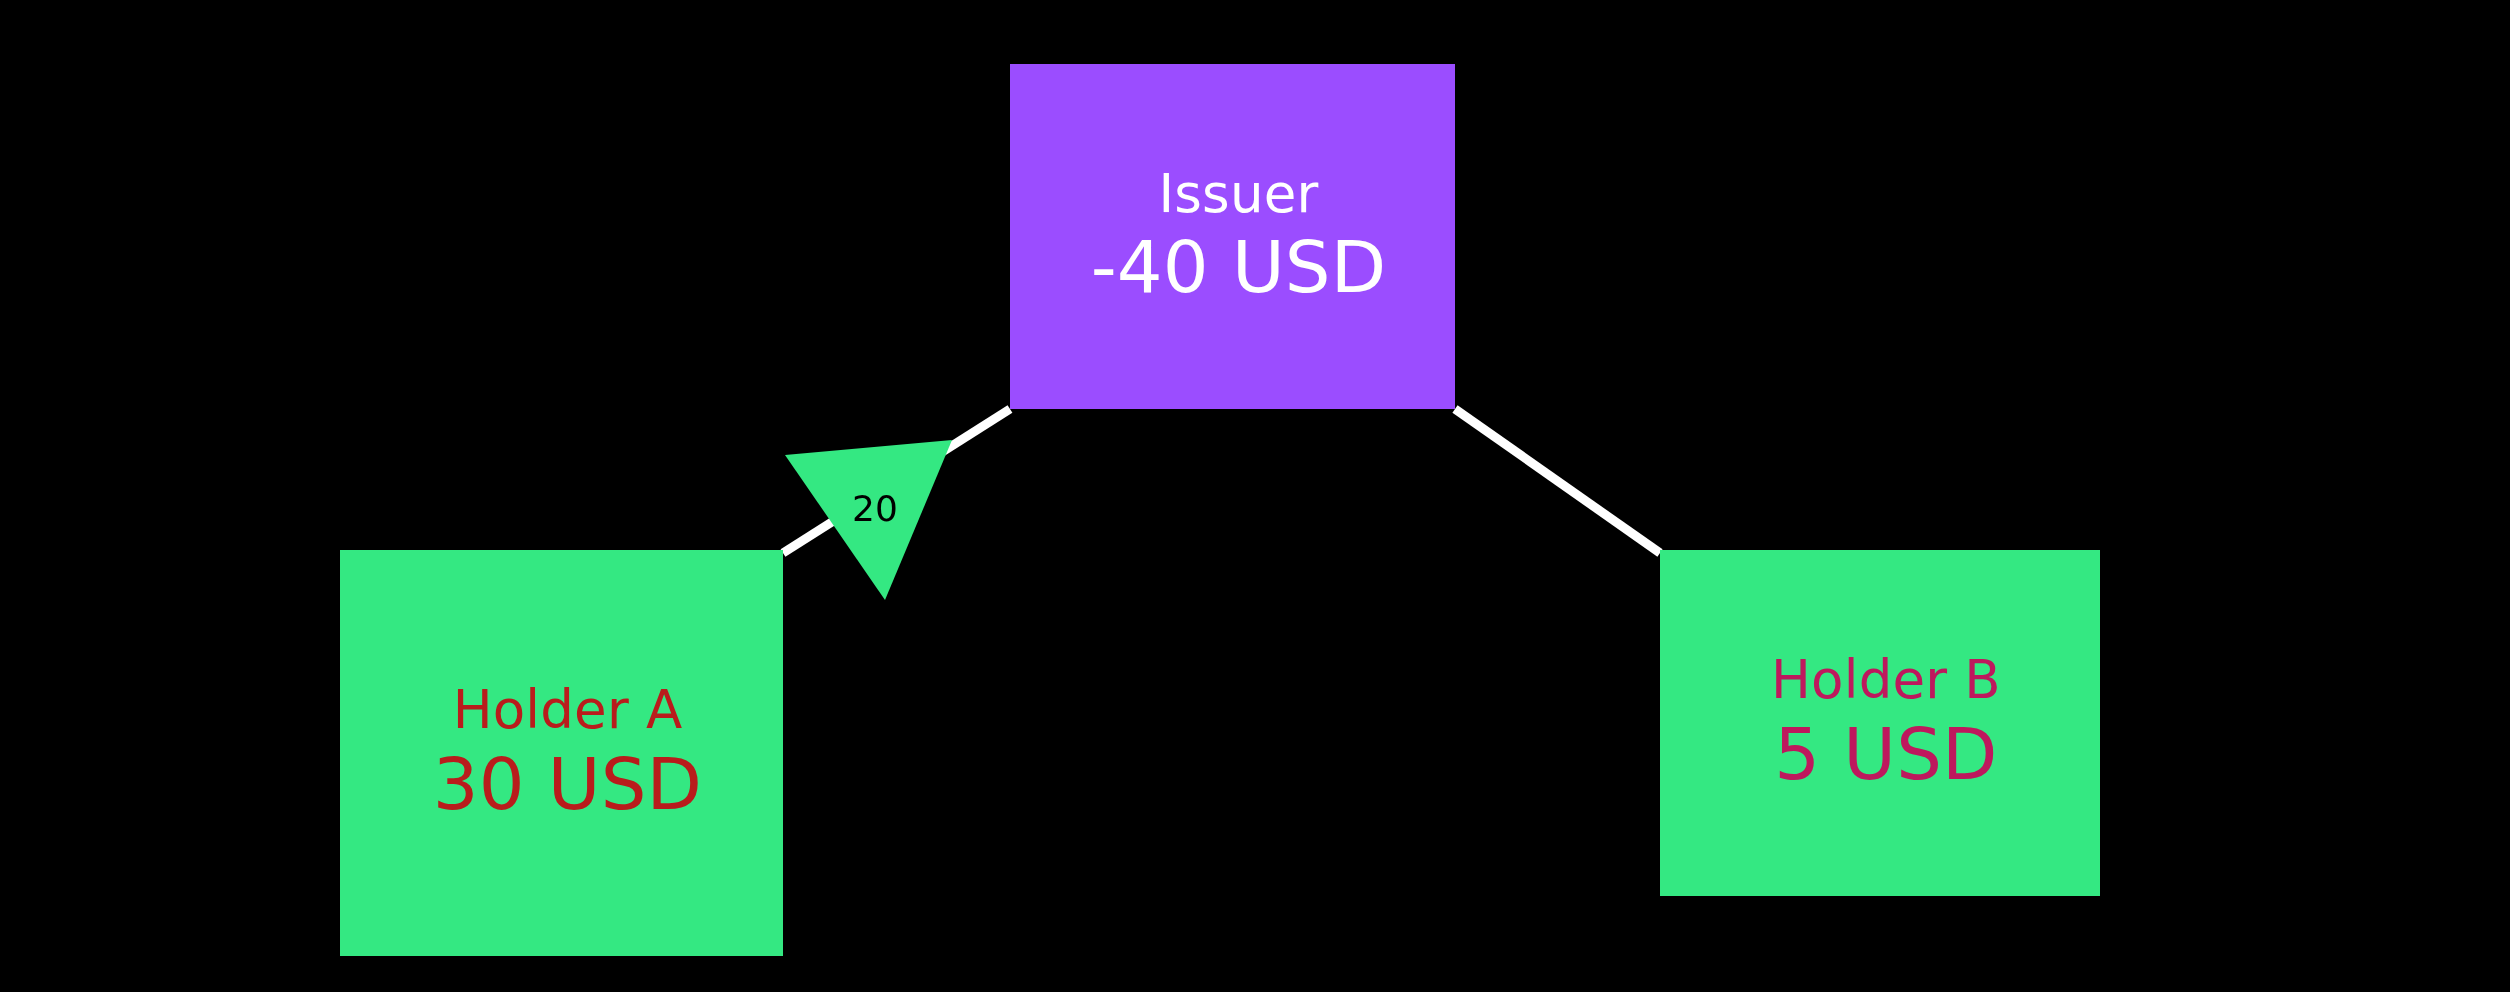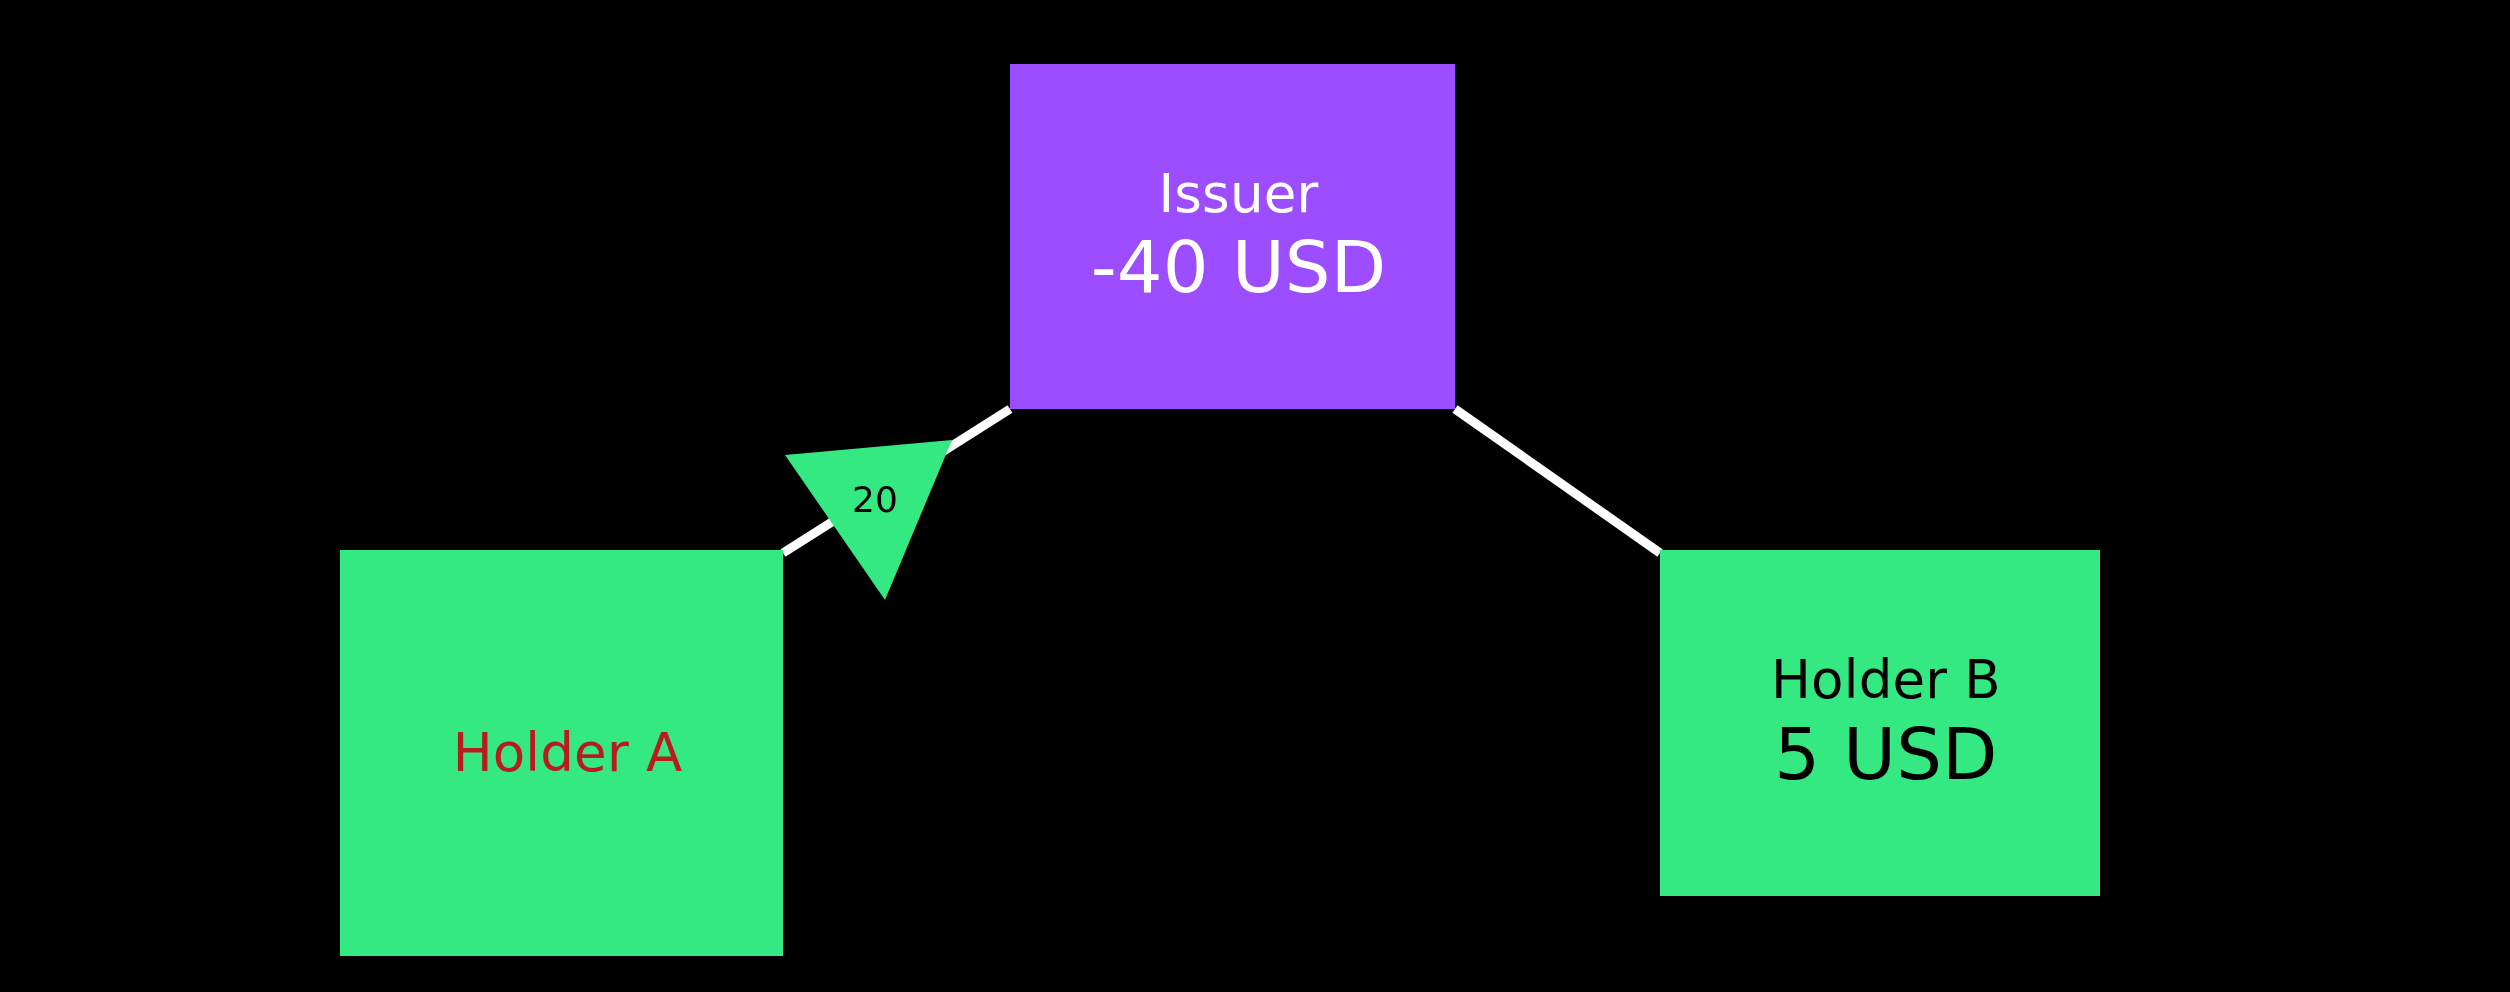--- a/index.html
+++ b/index.html
@@ -52,20 +52,21 @@
     letter-spacing: 0.2px;
   }
   .edge-label {
     position: absolute;
     font-size: 36px;
     color: #000000;
     font-weight: 400;
     text-align: center;
     white-space: nowrap;
     pointer-events: none;
+    margin-top: 9px;
   }
 </style>
 </head>
 <body style="background: rgb(0, 0, 0);">
 
 <div id="canvas" style="background: rgb(0, 0, 0);">
 
   <svg id="edges" viewBox="0 0 2510 992" width="2510" height="992" xmlns="http://www.w3.org/2000/svg">
 
     <line class="edge-line" x1="783" y1="553" x2="1010" y2="409" stroke="#ffffff" stroke-width="9" stroke-linecap="butt"></line>
@@ -77,20 +78,21 @@
 
   <div class="edge-label" style="left:845px; top:479px; width:60px;">20</div>
 
   <div class="node" style="left:1010px; top:64px; width:445px; height:345px; background:#9b4dff; color:#ffffff;">
     <div class="node-title">Issuer</div>
     <div class="node-amount">-40 USD</div>
   </div>
 
   <div class="node" style="left:340px; top:550px; width:443px; height:406px; background:#34e882; color:#b91c1c;">
     <div class="node-title">Holder A</div>
+    <div class="node-amount">30 USD</div>
   </div>
 
-  <div class="node" style="left:1660px; top:550px; width:440px; height:346px; background:#34e882; color:#000000;">
+  <div class="node" style="left:1660px; top:550px; width:440px; height:346px; background:#34e882; color:#be185d;">
     <div class="node-title">Holder B</div>
     <div class="node-amount">5 USD</div>
   </div>
 
 </div>
 
 </body></html>

